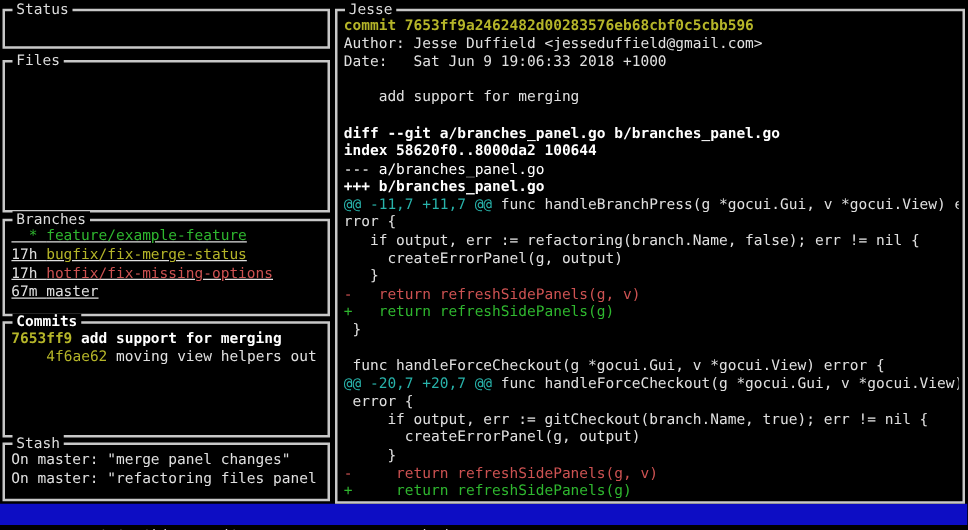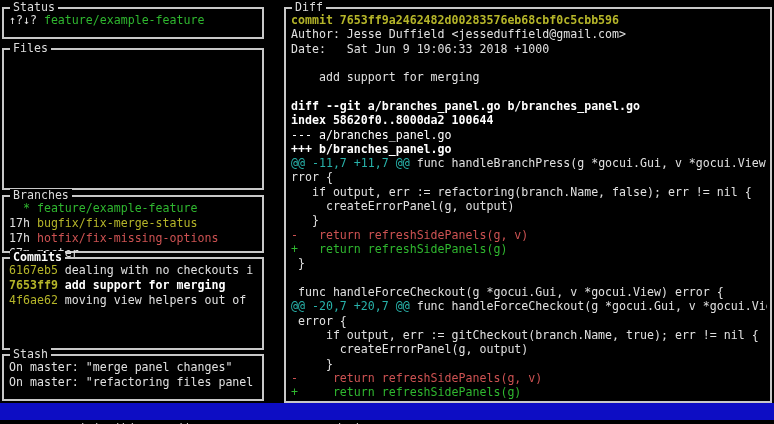--- a/index.html
+++ b/index.html
@@ -2,36 +2,36 @@
 <html style="--border: #c8c8c8; --barbg: #0d0dc4; --barfg: #d6d6d6;"><head>
 <meta charset="utf-8">
 <style>
   html,body{margin:0;padding:0;}
   body{
     width:774px;height:424px;overflow:hidden;background:#000;
     font-family:"DejaVu Sans Mono","Liberation Mono",monospace;
     font-size:11.6px;color:#e0e0e0;
   }
   .app{width:774px;height:424px;display:flex;flex-direction:column;}
-  .columns{flex:1;display:flex;gap:20px;padding:0 2px;min-height:0;}
+  .columns{flex:1;display:flex;gap:4px;padding:0 2px;min-height:0;}
   .left-col{width:262px;display:flex;flex-direction:column;min-width:262px;}
   .right-col{flex:1;display:flex;flex-direction:column;min-width:0;}
   .panel{
     box-sizing:border-box;position:relative;background:#000;
     border:2px solid var(--border,#c8c8c8);
     padding:4px 3px 2px 5px;
   }
   .panel-title{
     position:absolute;top:-8px;left:6px;background:#000;
     padding:0 3px;color:#dcdcdc;line-height:13px;white-space:pre;
   }
   .panel-title.bold{font-weight:bold;color:#fff;}
   .p-status{height:32px;margin-top:7px;}
   .p-files{flex:1;margin-top:9px;}
-  .p-branches{height:58px;margin-top:5px;}
+  .p-branches{height:78px;margin-top:5px;text-decoration:underline;}
   .p-commits{height:93px;margin-top:4px;}
   .p-stash{height:47px;margin-top:4px;}
   .p-diff{flex:1;margin-top:7px;}
   .lines{overflow:hidden;}
   .row{white-space:pre;overflow:hidden;}
   .left-col .row{height:15.1px;line-height:15.1px;}
   .p-diff .row{height:14.32px;line-height:14.32px;}
   .option-bar{
     height:17px;line-height:17px;margin-top:2px;margin-bottom:4px;
     background:var(--barbg,#0d0dc4);color:var(--barfg,#d6d6d6);
@@ -41,62 +41,58 @@
 </head>
 <body>
 
 <div class="app">
   <div class="columns">
 
     <div class="left-col">
 
       <section class="panel p-status">
         <span class="panel-title">Status</span>
-        <div class="lines">
-            <div class="row"><span style="color: rgb(224, 224, 224);">↑?↓? </span><span style="color: rgb(47, 183, 47);">feature/example-feature</span></div>
-          </div>
       </section>
 
       <section class="panel p-files">
         <span class="panel-title">Files</span>
         <div class="lines"></div>
       </section>
 
       <section class="panel p-branches">
         <span class="panel-title">Branches</span>
         <div class="lines">
             <div class="row"><span style="color: rgb(47, 183, 47);">  * </span><span style="color: rgb(47, 183, 47);">feature/example-feature</span></div>
             <div class="row"><span style="color: rgb(224, 224, 224);">17h </span><span style="color: rgb(181, 181, 41);">bugfix/fix-merge-status</span></div>
             <div class="row"><span style="color: rgb(224, 224, 224);">17h </span><span style="color: rgb(205, 82, 82);">hotfix/fix-missing-options</span></div>
             <div class="row"><span style="color: rgb(224, 224, 224);">67m </span><span style="color: rgb(224, 224, 224);">master</span></div>
           </div>
       </section>
 
       <section class="panel p-commits">
         <span class="panel-title bold">Commits</span>
         <div class="lines">
-            <div class="row"><span style="color: rgb(181, 181, 41);">6167eb5 </span><span style="color: rgb(224, 224, 224);">dealing with no checkouts i</span></div>
             <div class="row"><span style="color: rgb(181, 181, 41); font-weight: bold;">7653ff9 </span><span style="color: rgb(255, 255, 255); font-weight: bold;">add support for merging</span></div>
-            <div class="row"><span style="color: rgb(181, 181, 41);">4f6ae62 </span><span style="color: rgb(224, 224, 224);">moving view helpers out of</span></div>
+            <div class="row"><span style="color: rgb(181, 181, 41); margin-left: 28px;">4f6ae62 </span><span style="color: rgb(224, 224, 224);">moving view helpers out of</span></div>
           </div>
       </section>
 
       <section class="panel p-stash">
         <span class="panel-title">Stash</span>
         <div class="lines">
             <div class="row"><span style="color: rgb(224, 224, 224);">On master: "merge panel changes"</span></div>
             <div class="row"><span style="color: rgb(224, 224, 224);">On master: "refactoring files panel</span></div>
           </div>
       </section>
 
     </div>
 
     <div class="right-col">
       <section class="panel p-diff">
-        <span class="panel-title">Diff</span>
+        <span class="panel-title">Jesse</span>
         <div class="lines">
             <div class="row"><span style="color: rgb(181, 181, 41); font-weight: bold;">commit 7653ff9a2462482d00283576eb68cbf0c5cbb596</span></div>
             <div class="row"><span style="color: rgb(224, 224, 224);">Author: Jesse Duffield &lt;jesseduffield@gmail.com&gt;</span></div>
             <div class="row"><span style="color: rgb(224, 224, 224); text-align: right;">Date:   Sat Jun 9 19:06:33 2018 +1000</span></div>
             <div class="row">&nbsp;</div>
             <div class="row"><span style="color: rgb(224, 224, 224);">    add support for merging</span></div>
             <div class="row">&nbsp;</div>
             <div class="row"><span style="color: rgb(255, 255, 255); font-weight: bold;">diff --git a/branches_panel.go b/branches_panel.go</span></div>
             <div class="row"><span style="color: rgb(255, 255, 255); font-weight: bold;">index 58620f0..8000da2 100644</span></div>
             <div class="row"><span style="color: rgb(255, 255, 255); font-weight: normal;">--- a/branches_panel.go</span></div>

